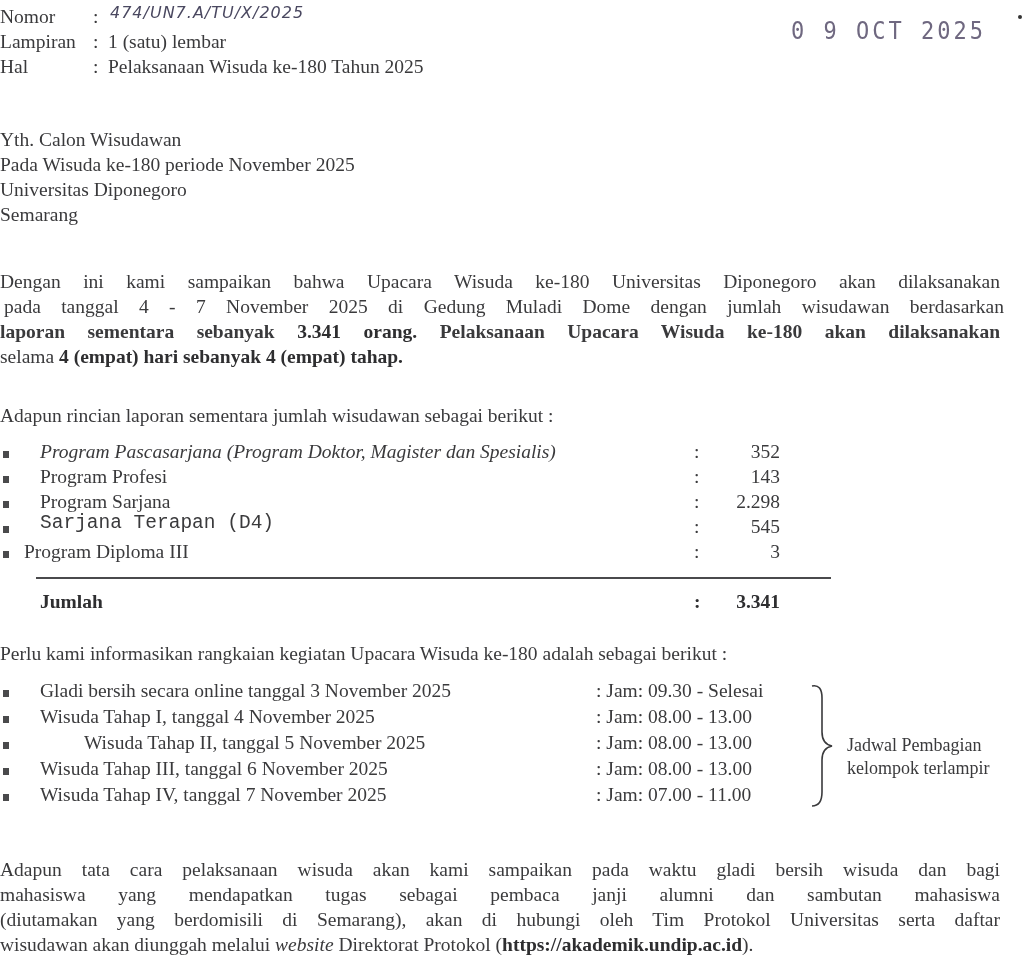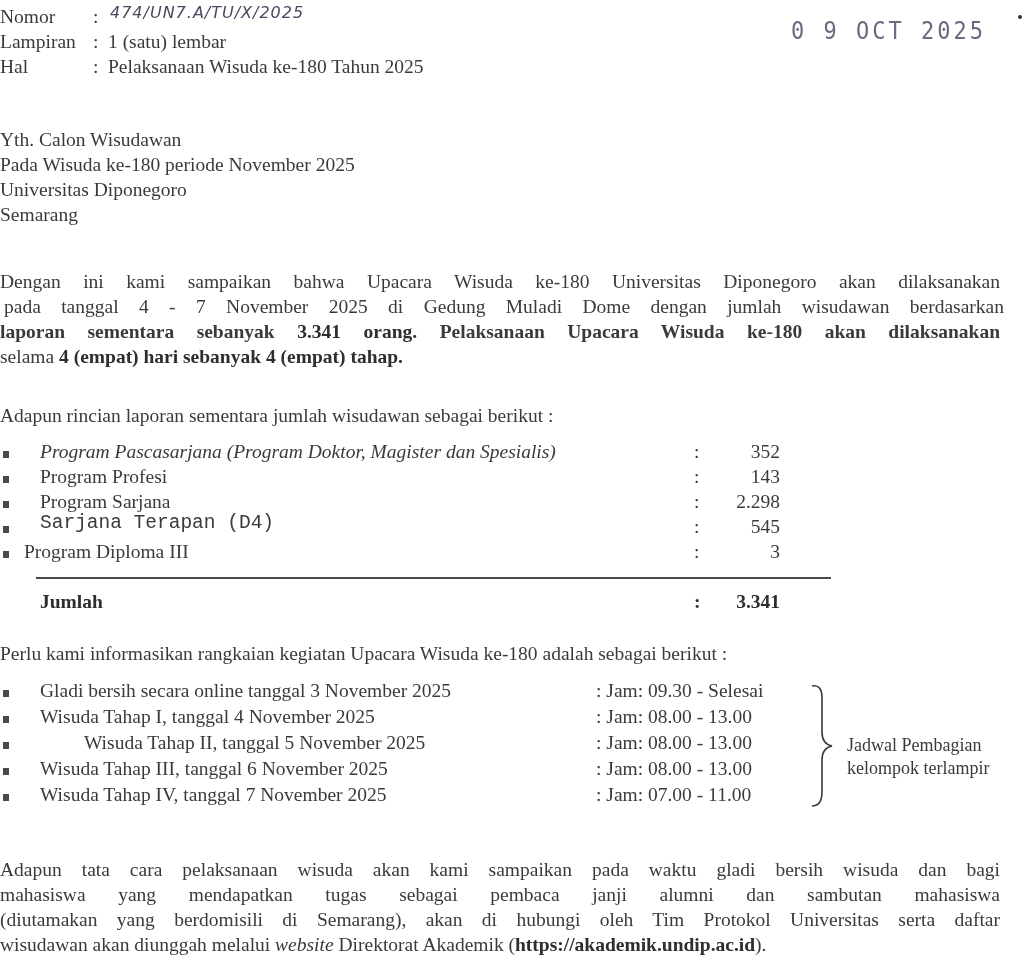--- a/index.html
+++ b/index.html
@@ -155,17 +155,17 @@
 
     <span class="abs" style="left:847px;top:735px;font-size:18px;">Jadwal Pembagian</span>
     <span class="abs" style="left:847px;top:758px;font-size:18px;">kelompok terlampir</span>
   </div>
 
   <div>
     <div class="abs" style="left:0;top:859px;width:1000px;text-align:justify;text-align-last:justify;">Adapun tata cara pelaksanaan wisuda akan kami sampaikan pada waktu gladi bersih wisuda dan bagi</div>
     <div class="abs" style="left:0;top:884px;width:1000px;text-align:justify;text-align-last:justify;">mahasiswa yang mendapatkan tugas sebagai pembaca janji alumni dan sambutan mahasiswa</div>
     <div class="abs" style="left:0;top:909px;width:1000px;text-align:justify;text-align-last:justify;">(diutamakan yang berdomisili di Semarang), akan di hubungi oleh Tim Protokol Universitas serta daftar</div>
     <div class="abs" style="left:0;top:934px;">
-      <span>wisudawan akan diunggah melalui </span><i>website</i><span> Direktorat Akademik (</span><span class="link">https://akademik.undip.ac.id</span><span>).</span>
+      <span>wisudawan akan diunggah melalui </span><i>website</i><span> Direktorat Protokol (</span><span class="link">https://akademik.undip.ac.id</span><span>).</span>
     </div>
   </div>
 
 </div>
 
 </body></html>

